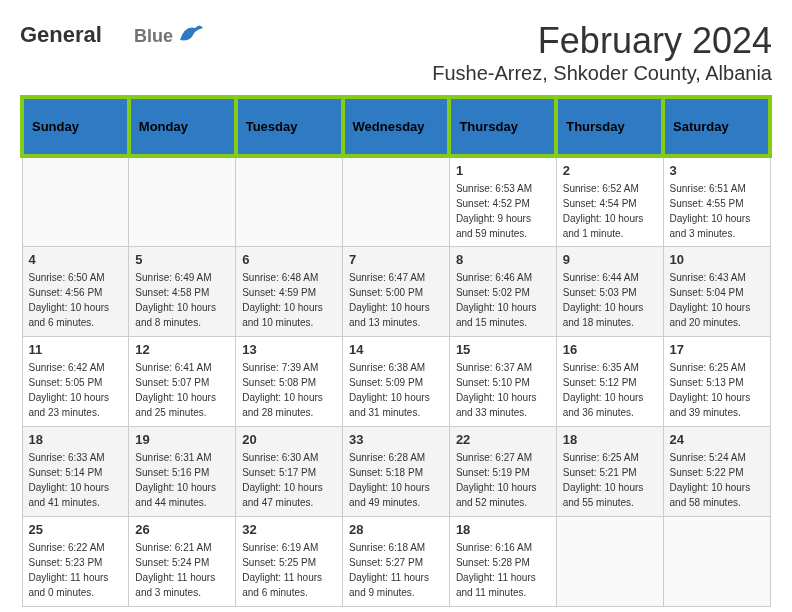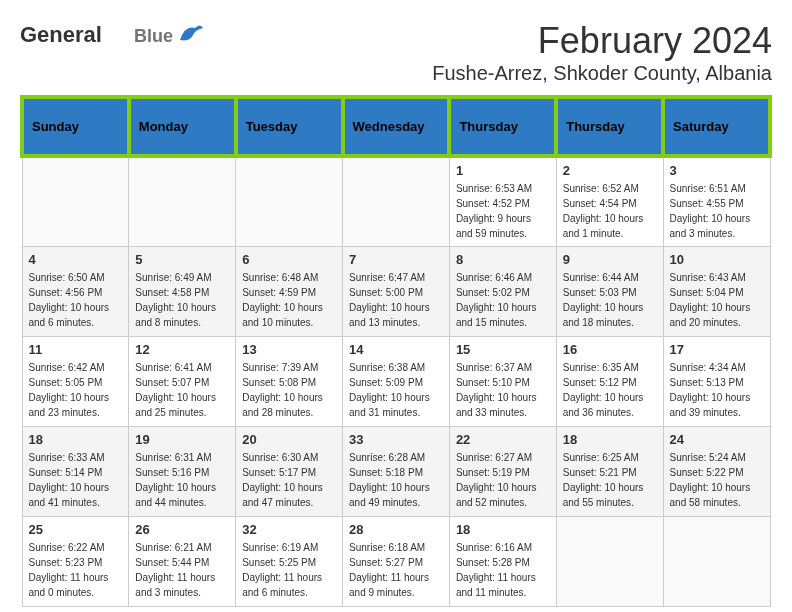--- a/index.html
+++ b/index.html
@@ -227,21 +227,21 @@
 Daylight: 10 hours and 33 minutes.</div>
         </td>
         <td>
           <div class="day-number">16</div>
           <div class="day-info">Sunrise: 6:35 AM
 Sunset: 5:12 PM
 Daylight: 10 hours and 36 minutes.</div>
         </td>
         <td>
           <div class="day-number">17</div>
-          <div class="day-info">Sunrise: 4:34 AM
+          <div class="day-info">Sunrise: 6:25 AM
 Sunset: 5:13 PM
 Daylight: 10 hours and 39 minutes.</div>
         </td>
       </tr>
       <tr>
         <td>
           <div class="day-number">18</div>
           <div class="day-info">Sunrise: 6:33 AM
 Sunset: 5:14 PM
 Daylight: 10 hours and 41 minutes.</div>
@@ -286,21 +286,21 @@
       <tr>
         <td>
           <div class="day-number">25</div>
           <div class="day-info">Sunrise: 6:22 AM
 Sunset: 5:23 PM
 Daylight: 11 hours and 0 minutes.</div>
         </td>
         <td>
           <div class="day-number">26</div>
           <div class="day-info">Sunrise: 6:21 AM
-Sunset: 5:44 PM
+Sunset: 5:24 PM
 Daylight: 11 hours and 3 minutes.</div>
         </td>
         <td>
           <div class="day-number">32</div>
           <div class="day-info">Sunrise: 6:19 AM
 Sunset: 5:25 PM
 Daylight: 11 hours and 6 minutes.</div>
         </td>
         <td>
           <div class="day-number">28</div>

